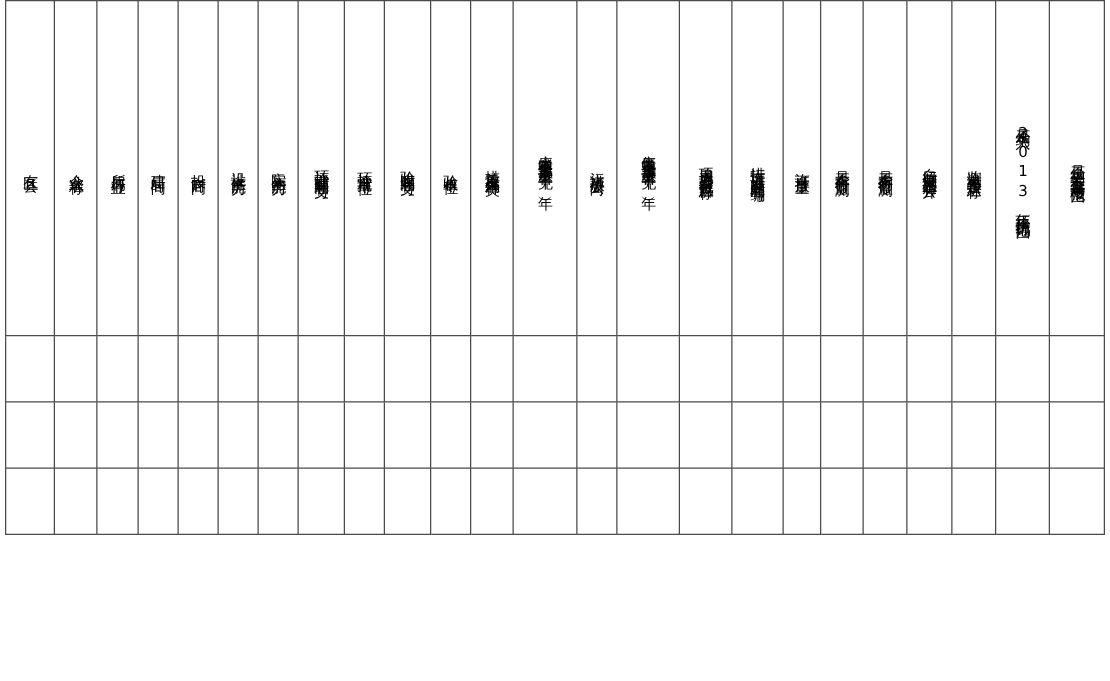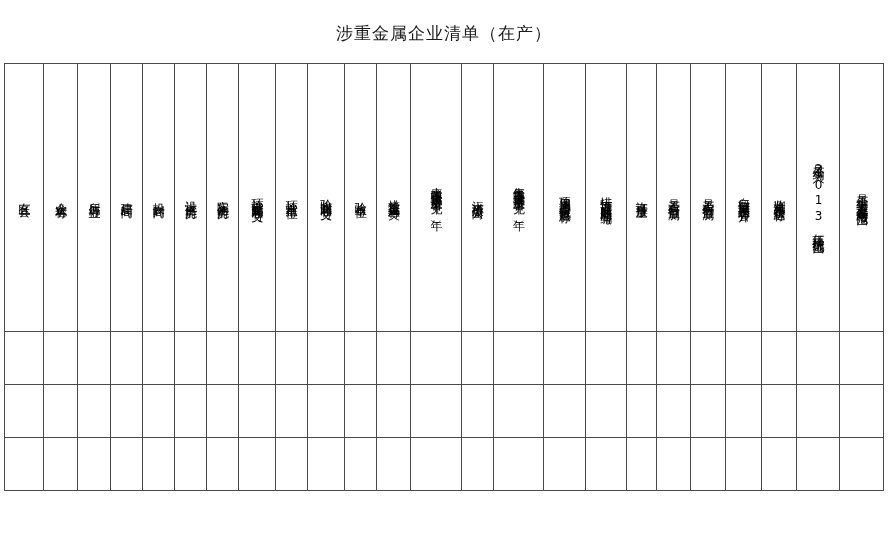--- a/index.html
+++ b/index.html
@@ -65,21 +65,20 @@
   tbody tr td {
     height: 52px;
   }
   
 </style>
 </head>
 <body>
 
 <div class="page">
 
-  <div class="doc-title">涉重金属企业清单（在产）</div>
 
   <table class="sheet">
     <colgroup>
       <col style="width:34px">
         <col style="width:30px">
         <col style="width:28px">
         <col style="width:28px">
       <col style="width:28px">
         <col style="width:28px">
         <col style="width:28px">

